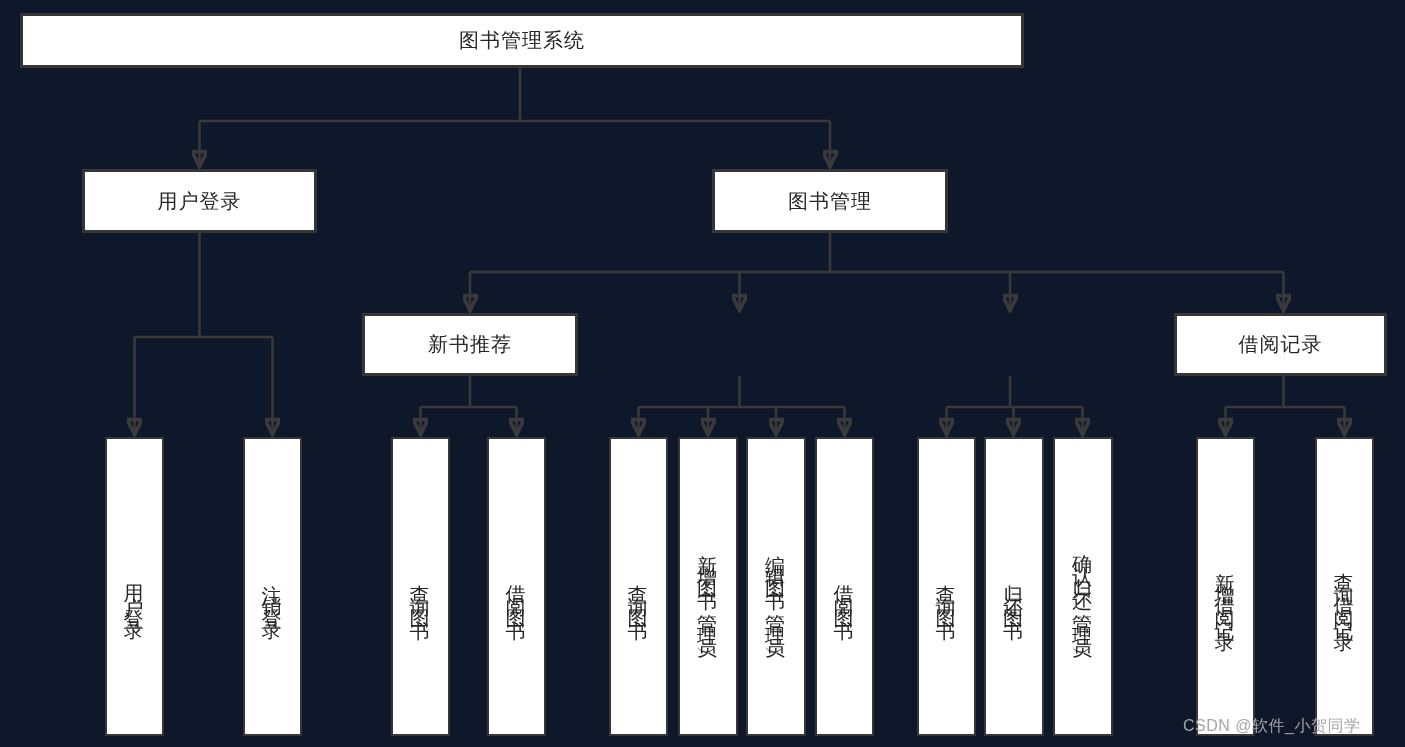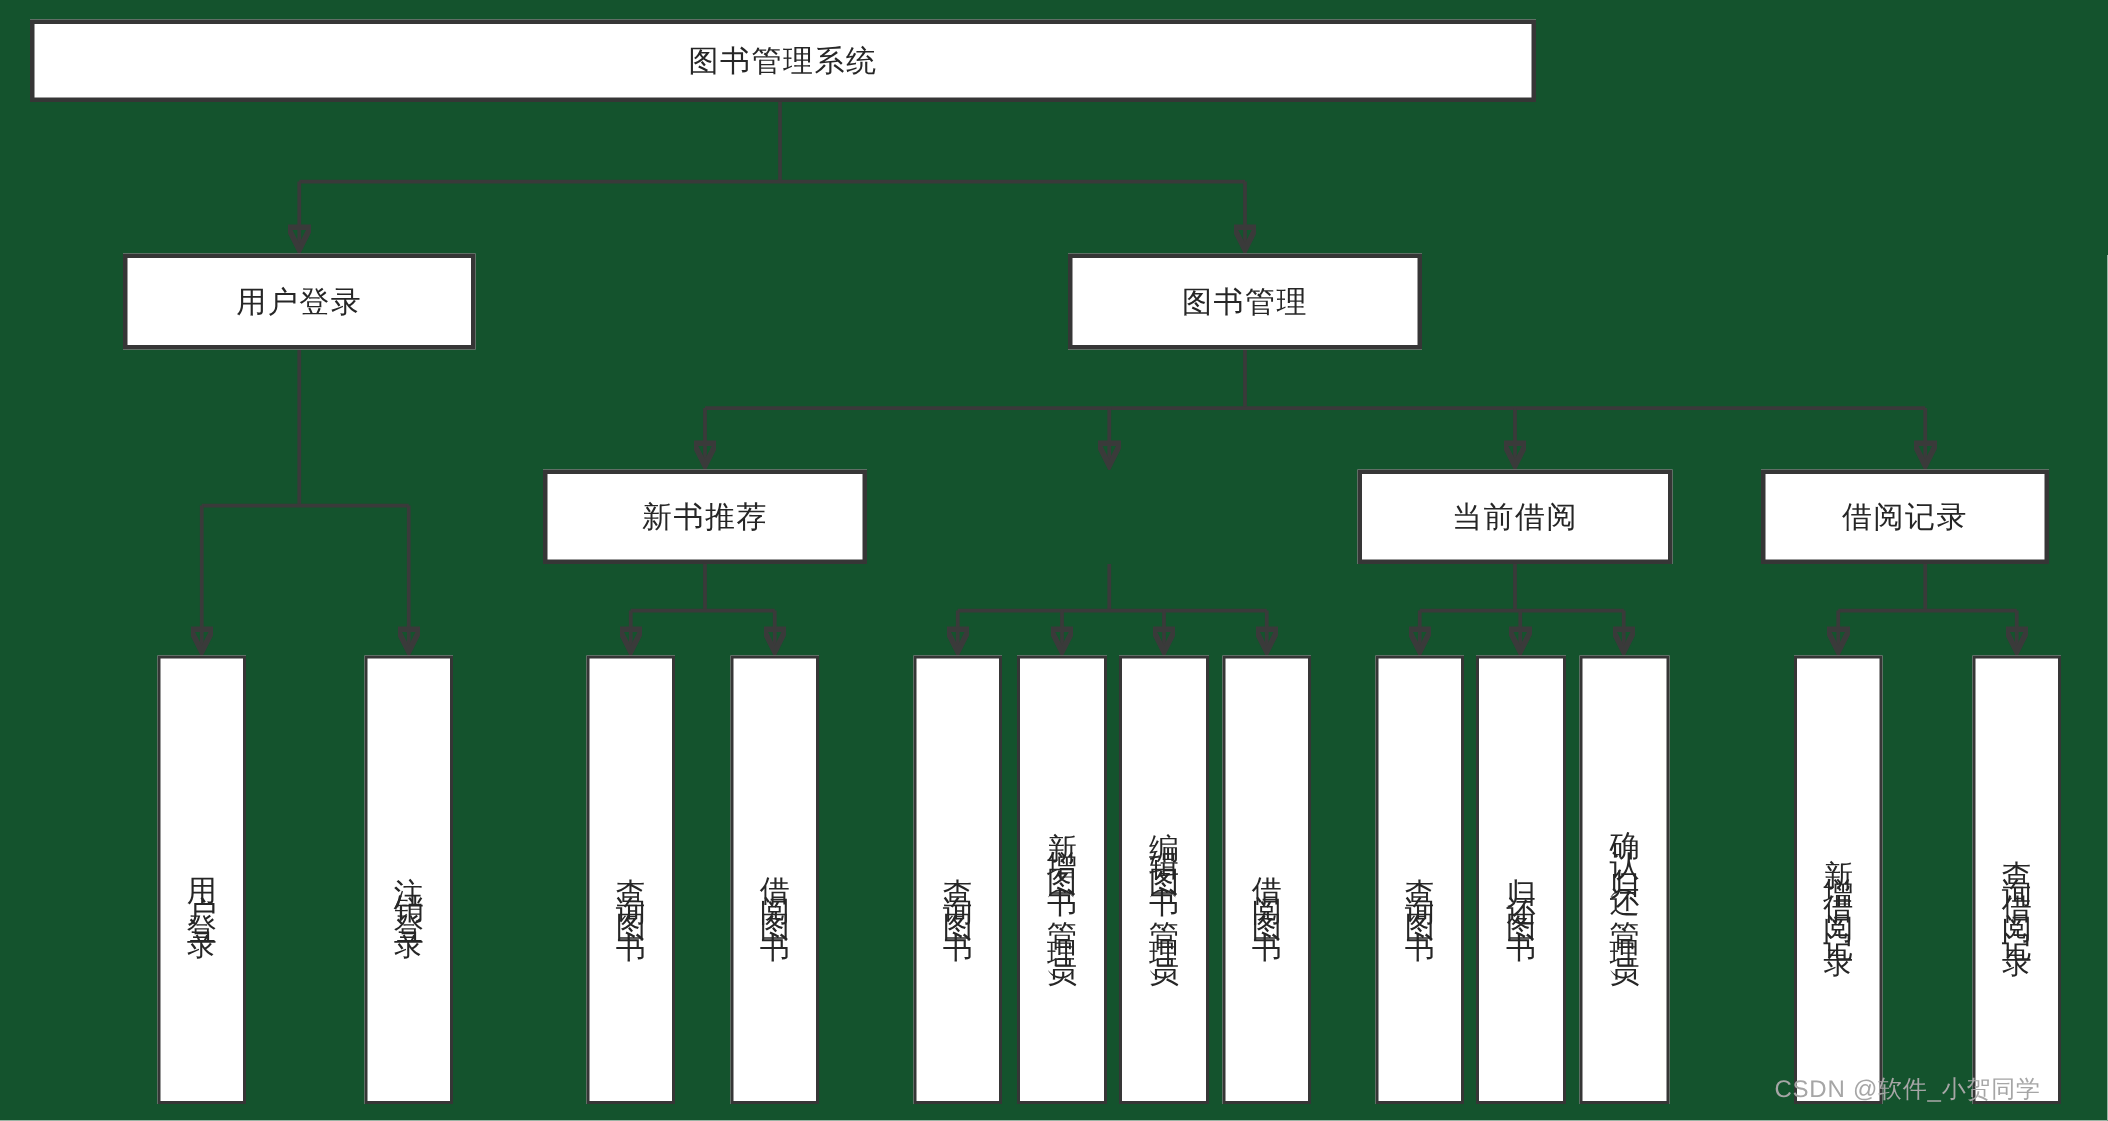--- a/index.html
+++ b/index.html
@@ -5,21 +5,21 @@
   html, body {
     margin: 0;
     padding: 0;
     background: #ffffff;
     font-family: "Liberation Sans", "DejaVu Sans", sans-serif;
   }
   .canvas {
     position: relative;
     width: 1405px;
     height: 747px;
-    background: #14532d;
+    background: #0f172a;
     overflow: hidden;
   }
   .connector-layer {
     position: absolute;
     left: 0; top: 0;
     width: 1405px; height: 747px;
     pointer-events: none;
   }
   .connector-layer path {
     stroke: #3a3a3a;
@@ -137,24 +137,21 @@
   <div class="node" style="left:82px; top:169px; width:235px; height:64px;">
     <span>用户登录</span>
   </div>
   <div class="node" style="left:712px; top:169px; width:236px; height:64px;">
     <span>图书管理</span>
   </div>
 
   <div class="node" style="left:362px; top:313px; width:216px; height:63px;">
     <span>新书推荐</span>
   </div>
-  <div class="node" style="left:905px; top:313px; width:210px; height:63px;">
-    <span>当前借阅</span>
-  </div>
-  <div class="node" style="left:1174px; top:313px; width:192px; height:63px;">
+  <div class="node" style="left:1174px; top:313px; width:213px; height:63px;">
     <span>借阅记录</span>
   </div>
 
   <div class="node vert" style="left:105px; top:437px; width:59px; height:299px;">
     <span class="vlabel">用户登录</span>
   </div>
   <div class="node vert" style="left:243px; top:437px; width:59px; height:299px;">
     <span class="vlabel">注销登录</span>
   </div>
 

